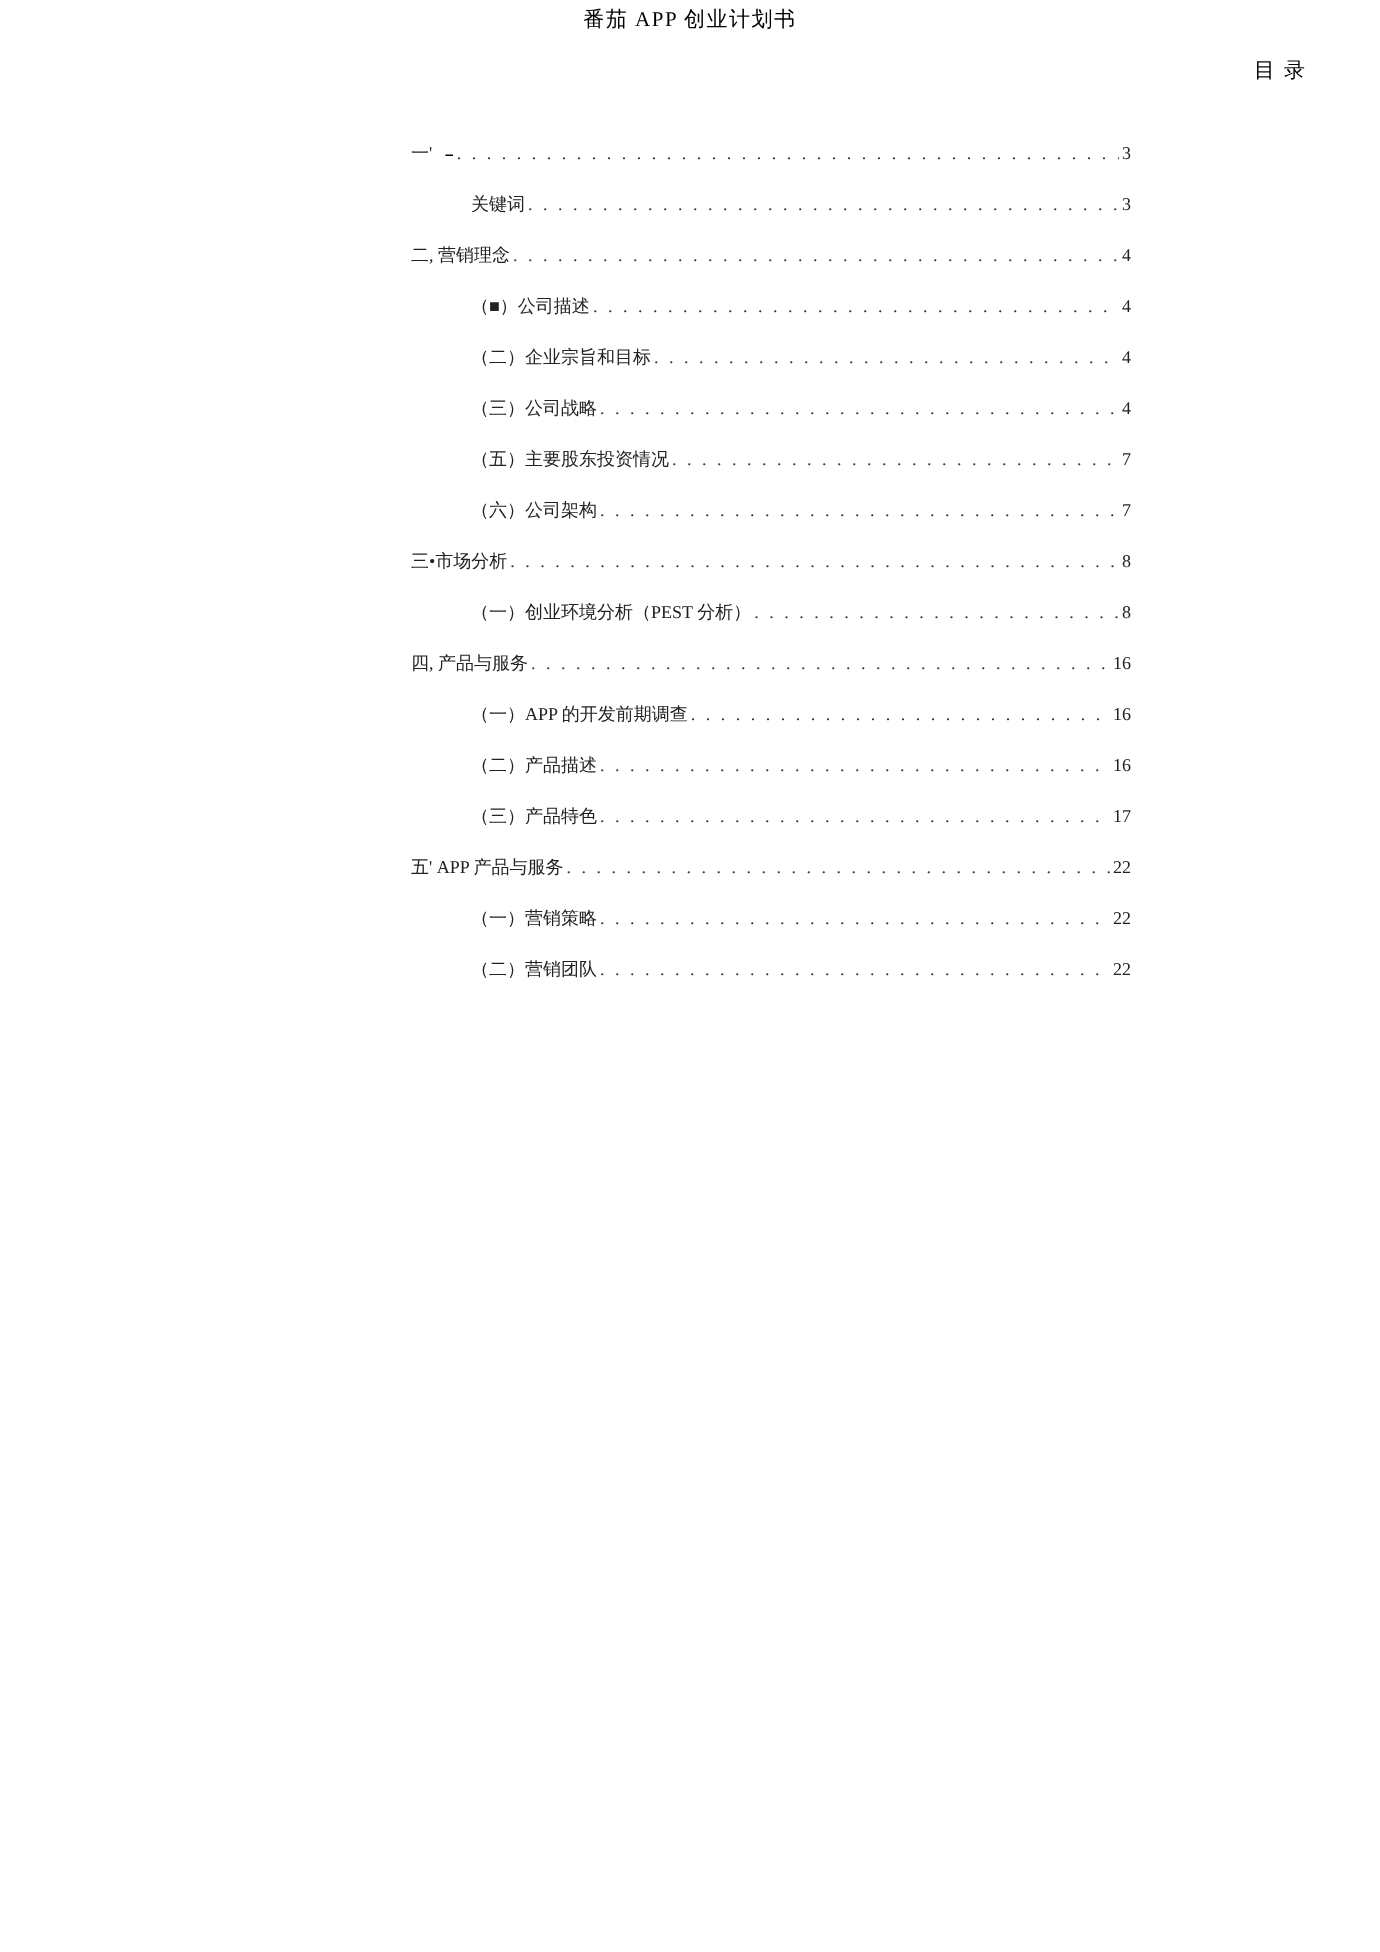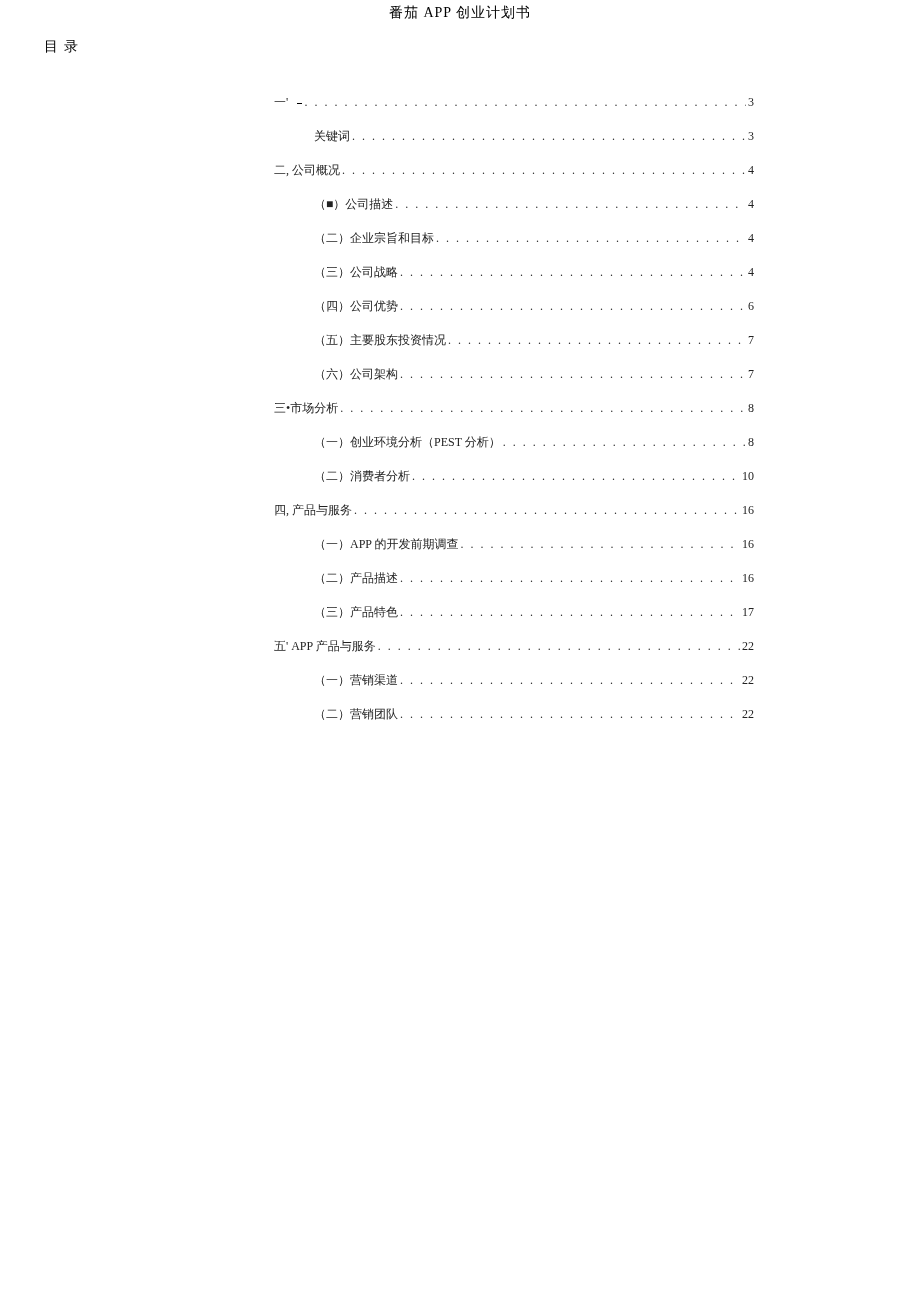--- a/index.html
+++ b/index.html
@@ -18,21 +18,21 @@
       position: relative;
       background: #fff;
     }
     .doc-title {
       text-align: center;
       font-size: 14px;
       letter-spacing: 1px;
       margin-bottom: 16px;
     }
     .toc-title {
-      text-align: left;
+      text-align: right;
       font-size: 14px;
       letter-spacing: 6px;
       margin-bottom: 40px;
     }
     .toc {
       width: 480px;
       margin-left: 230px;
       font-size: 12px;
       color: #222;
     }
@@ -77,68 +77,58 @@
         <span class="underscore-gap"></span>
         <span class="leader"></span>
         <span class="page-num">3</span>
       </div>
       <div class="row level-1">
         <span class="label">关键词</span>
         <span class="leader"></span>
         <span class="page-num">3</span>
       </div>
       <div class="row level-0">
-        <span class="label">二, 公司概况</span>
+        <span class="label">二, 营销理念</span>
         <span class="leader"></span>
         <span class="page-num">4</span>
       </div>
       <div class="row level-1">
         <span class="label">（■）公司描述</span>
         <span class="leader"></span>
         <span class="page-num">4</span>
       </div>
       <div class="row level-1">
         <span class="label">（二）企业宗旨和目标</span>
         <span class="leader"></span>
         <span class="page-num">4</span>
       </div>
       <div class="row level-1">
         <span class="label">（三）公司战略</span>
         <span class="leader"></span>
         <span class="page-num">4</span>
-      </div>
-      <div class="row level-1">
-        <span class="label">（四）公司优势</span>
-        <span class="leader"></span>
-        <span class="page-num">6</span>
       </div>
       <div class="row level-1">
         <span class="label">（五）主要股东投资情况</span>
         <span class="leader"></span>
         <span class="page-num">7</span>
       </div>
       <div class="row level-1">
         <span class="label">（六）公司架构</span>
         <span class="leader"></span>
         <span class="page-num">7</span>
       </div>
       <div class="row level-0">
         <span class="label">三•市场分析</span>
         <span class="leader"></span>
         <span class="page-num">8</span>
       </div>
       <div class="row level-1">
         <span class="label">（一）创业环境分析（PEST 分析）</span>
         <span class="leader"></span>
         <span class="page-num">8</span>
-      </div>
-      <div class="row level-1">
-        <span class="label">（二）消费者分析</span>
-        <span class="leader"></span>
-        <span class="page-num">10</span>
       </div>
       <div class="row level-0">
         <span class="label">四, 产品与服务</span>
         <span class="leader"></span>
         <span class="page-num">16</span>
       </div>
       <div class="row level-1">
         <span class="label">（一）APP 的开发前期调查 </span>
         <span class="leader"></span>
         <span class="page-num">16</span>
@@ -152,21 +142,21 @@
         <span class="label">（三）产品特色</span>
         <span class="leader"></span>
         <span class="page-num">17</span>
       </div>
       <div class="row level-0">
         <span class="label">五' APP 产品与服务</span>
         <span class="leader"></span>
         <span class="page-num">22</span>
       </div>
       <div class="row level-1">
-        <span class="label">（一）营销渠道</span>
+        <span class="label">（一）营销策略</span>
         <span class="leader"></span>
         <span class="page-num">22</span>
       </div>
       <div class="row level-1">
         <span class="label">（二）营销团队</span>
         <span class="leader"></span>
         <span class="page-num">22</span>
       </div>
     </div>
 </div>

